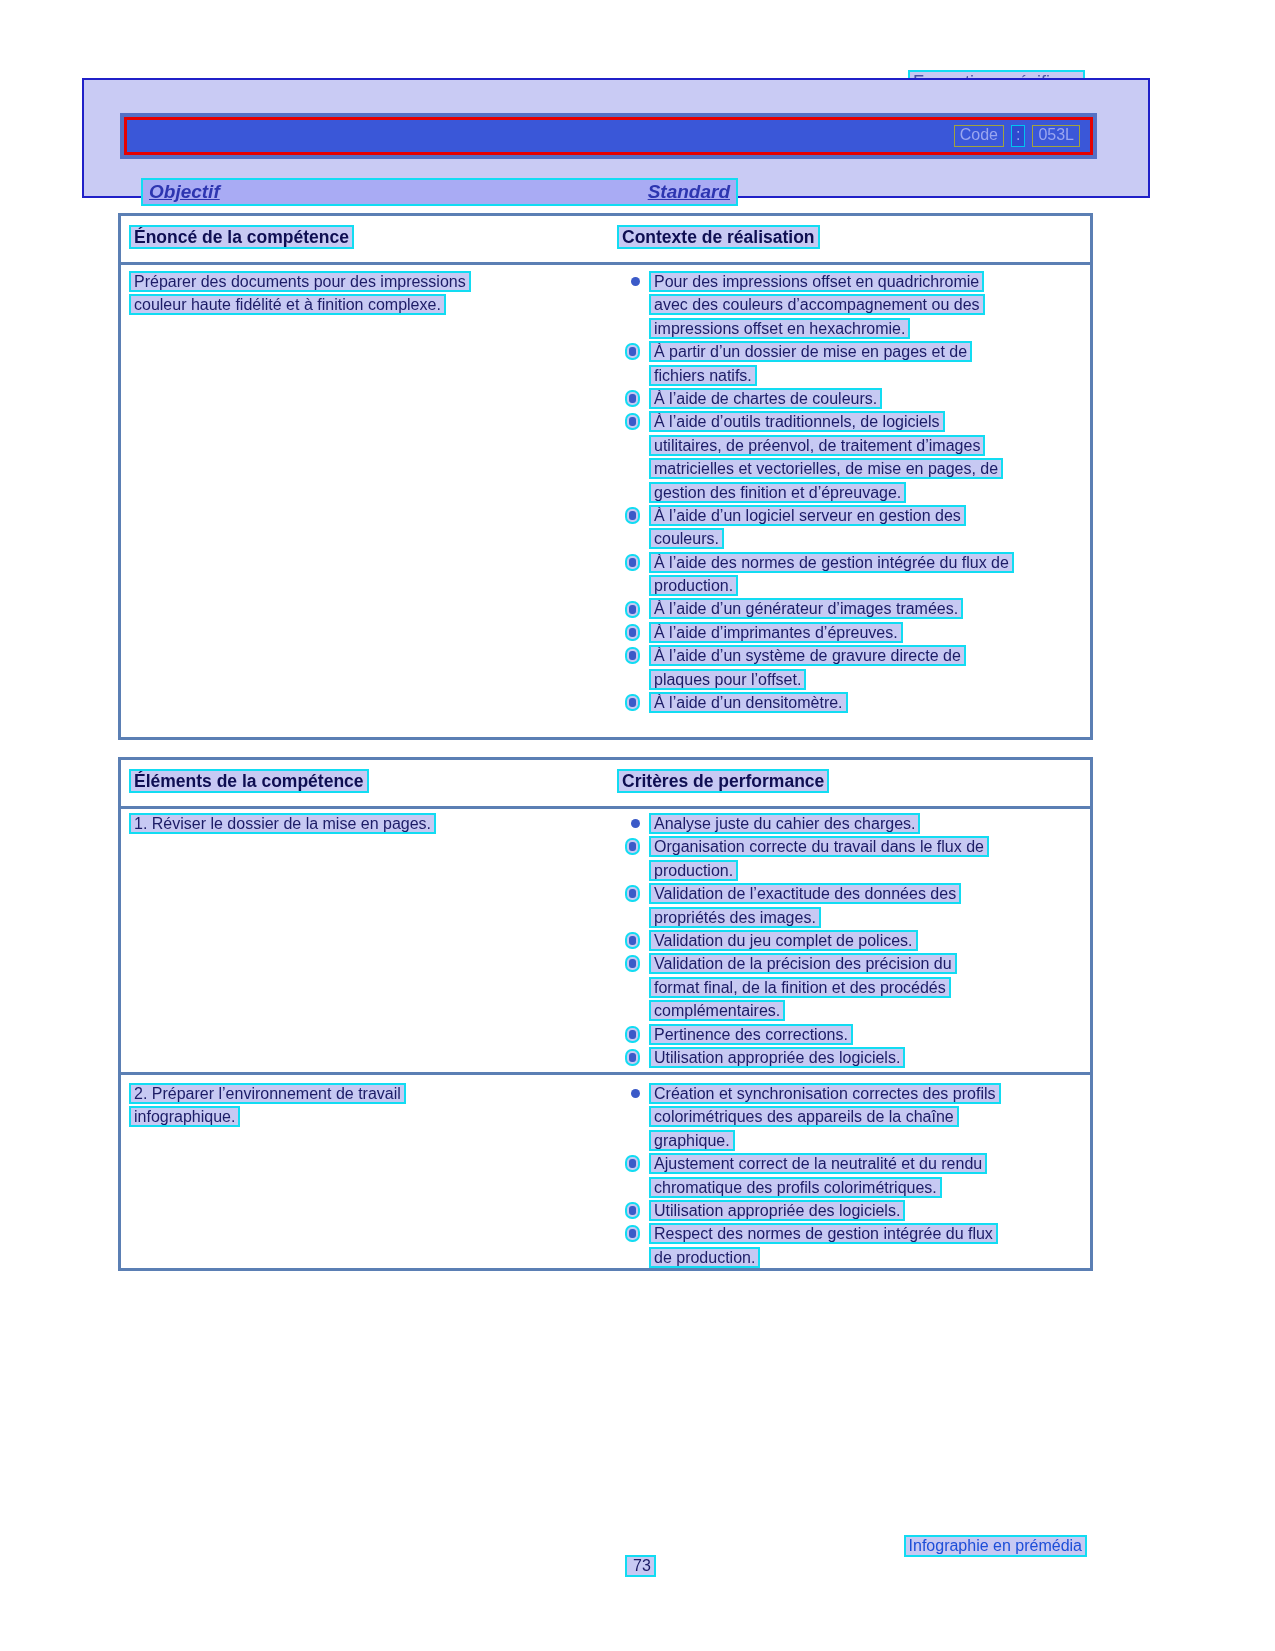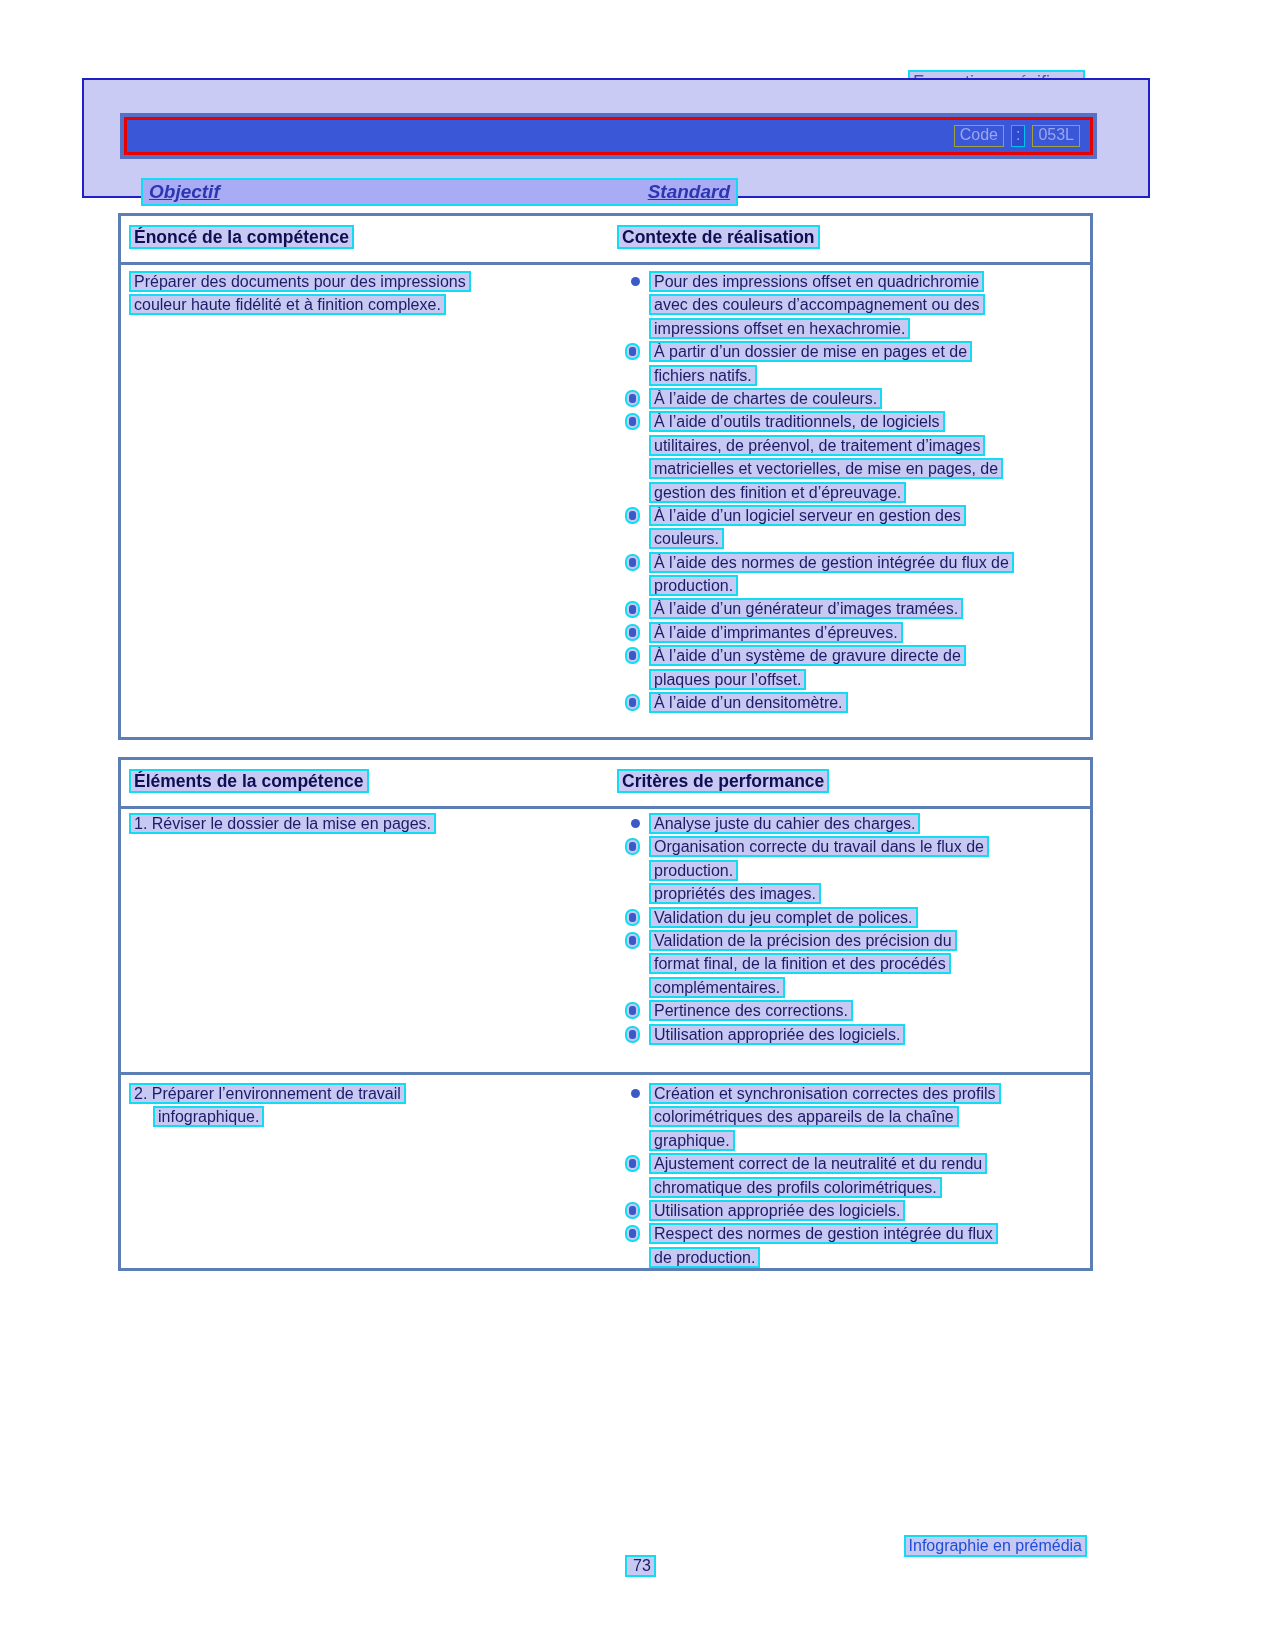--- a/index.html
+++ b/index.html
@@ -11,21 +11,21 @@
   
   .hl {
     background:#c7c9f3;
     outline:2px solid #12dcf2;
     padding:0 3px;
     white-space:nowrap;
   }
 
   
   .tline { height:23.4px; line-height:23.4px; font-size:16px; white-space:nowrap; }
-  .tline.indent { margin-left:24px; }
+  .tline.indent { }
 
   .bcell { display:inline-block; width:32px; vertical-align:middle; }
   .dot {
     display:inline-block; width:9px; height:9px; border-radius:50%;
     background:#3b5ac8; margin-left:12px; margin-bottom:2px;
   }
   .dot.boxed { box-shadow:0 0 0 2px #c7c9f3, 0 0 0 4px #12dcf2; width:7px; height:9px; border-radius:3px; margin-left:10px; }
 
   
   .note {
@@ -142,20 +142,21 @@
       <span class="hc hc1"><span class="hl">Éléments de la compétence</span></span>
       <span class="hc hc2"><span class="hl">Critères de performance</span></span>
     </div>
     <div id="t2-r1-left" class="colL">
         <div class="tline"><span class="hl">1.  Réviser le dossier de la mise en pages.</span></div>
       </div>
     <div id="t2-r1-right" class="colR">
         <div class="tline"><span class="bcell"><span class="dot"></span></span><span class="hl">Analyse juste du cahier des charges.</span></div>
         <div class="tline"><span class="bcell"><span class="dot boxed"></span></span><span class="hl">Organisation correcte du travail dans le flux de</span></div>
         <div class="tline"><span class="bcell"></span><span class="hl">production.</span></div>
+        <div class="tline"><span class="bcell"><span class="dot boxed"></span></span><span class="hl">Validation de l’exactitude des données des</span></div>
         <div class="tline"><span class="bcell"></span><span class="hl">propriétés des images.</span></div>
         <div class="tline"><span class="bcell"><span class="dot boxed"></span></span><span class="hl">Validation du jeu complet de polices.</span></div>
         <div class="tline"><span class="bcell"><span class="dot boxed"></span></span><span class="hl">Validation de la précision des précision du</span></div>
         <div class="tline"><span class="bcell"></span><span class="hl">format final, de la finition et des procédés</span></div>
         <div class="tline"><span class="bcell"></span><span class="hl">complémentaires.</span></div>
         <div class="tline"><span class="bcell"><span class="dot boxed"></span></span><span class="hl">Pertinence des corrections.</span></div>
         <div class="tline"><span class="bcell"><span class="dot boxed"></span></span><span class="hl">Utilisation appropriée des logiciels.</span></div>
       </div>
     <div class="rowsep"></div>
     <div id="t2-r2-left" class="colL">

